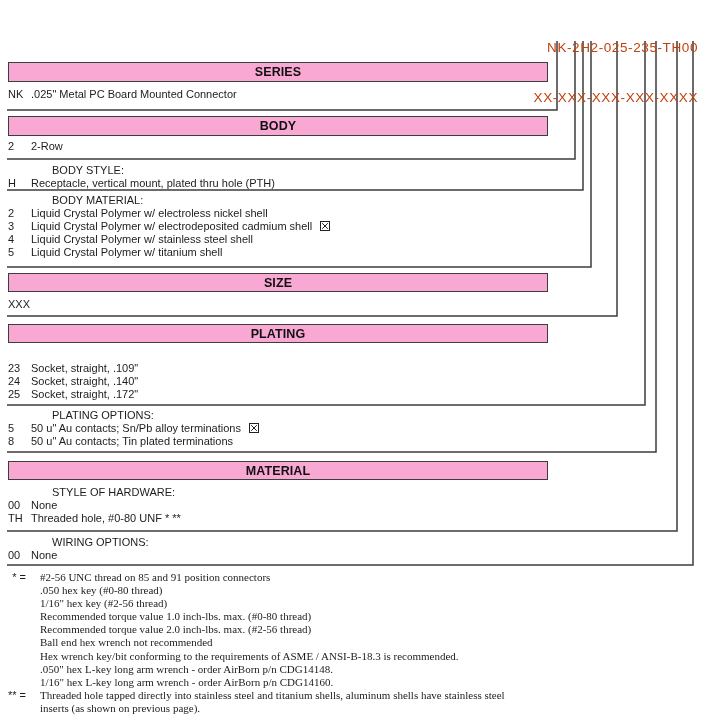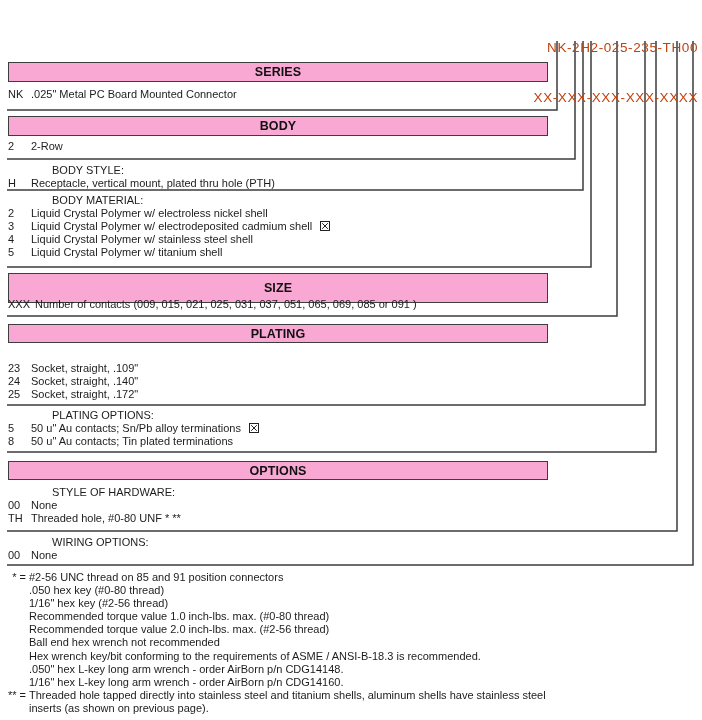--- a/index.html
+++ b/index.html
@@ -21,21 +21,21 @@
   }
   .hdr-box span{font-weight:bold;font-size:12.5px;letter-spacing:0.1px;color:#111;}
   .row{position:absolute;left:0;width:566px;height:13px;font-size:11px;white-space:nowrap;}
   .code{position:absolute;left:8px;top:0;}
   .desc{position:absolute;left:31px;top:0;}
   .subhead{position:absolute;left:31px;font-size:11px;white-space:nowrap;margin-left:21px;}
   .xbox{margin-left:8px;vertical-align:-1px;}
   .footnotes{position:absolute;left:0;top:571px;width:702px;font-size:11px;line-height:13.1px;}
   .fnrow{display:flex;white-space:nowrap;}
   .fnmark{width:26px;text-align:right;flex:0 0 26px;}
-  .fntext{margin-left:3px;}
+  .fntext{margin-left:14px;font-family:Liberation Serif, serif;}
 </style>
 </head>
 <body>
 
 <div class="page">
 
   <svg class="leaders" width="702" height="720" viewBox="0 0 702 720">
     <g fill="none" stroke="#3d3d3d" stroke-width="1.5">
       <path d="M557 41 V110 H7"></path>
       <path d="M575 41 V159 H7"></path>
@@ -90,26 +90,25 @@
   </div>
   <div class="row" style="top:233px">
     <span class="code">4</span>
     <span class="desc">Liquid Crystal Polymer w/ stainless steel shell</span>
   </div>
   <div class="row" style="top:246px">
     <span class="code">5</span>
     <span class="desc">Liquid Crystal Polymer w/ titanium shell</span>
   </div>
 
-  <div class="hdr-box" style="top:273px;height:30px">
+  <div class="hdr-box" style="top:273px;height:19px">
     <span>SIZE</span>
   </div>
   <div class="row" style="top:298px">
     <span class="code">XXX</span>
-    <span class="desc" style="left:35px">Number of contacts (009, 015, 021, 025, 031, 037, 051, 065, 069, 085 or 091 )</span>
   </div>
 
   <div class="hdr-box" style="top:324px;height:19px">
     <span>PLATING</span>
   </div>
   <div class="row" style="top:362px">
     <span class="code">23</span>
     <span class="desc">Socket, straight, .109"</span>
   </div>
   <div class="row" style="top:375px">
@@ -128,21 +127,21 @@
           <rect x="0.5" y="0.5" width="9" height="9" fill="none" stroke="#222"></rect>
           <path d="M2.2 2.2 L7.8 7.8 M7.8 2.2 L2.2 7.8" stroke="#222" stroke-width="1"></path>
         </svg></span>
   </div>
   <div class="row" style="top:435px">
     <span class="code">8</span>
     <span class="desc">50 u" Au contacts; Tin plated terminations</span>
   </div>
 
   <div class="hdr-box" style="top:461px;height:19px">
-    <span>OPTIONS</span>
+    <span>MATERIAL</span>
   </div>
   <div class="subhead" style="top:486px">STYLE OF HARDWARE:</div>
   <div class="row" style="top:499px">
     <span class="code">00</span>
     <span class="desc">None</span>
   </div>
   <div class="row" style="top:512px">
     <span class="code">TH</span>
     <span class="desc">Threaded hole, #0-80 UNF * **</span>
   </div>

